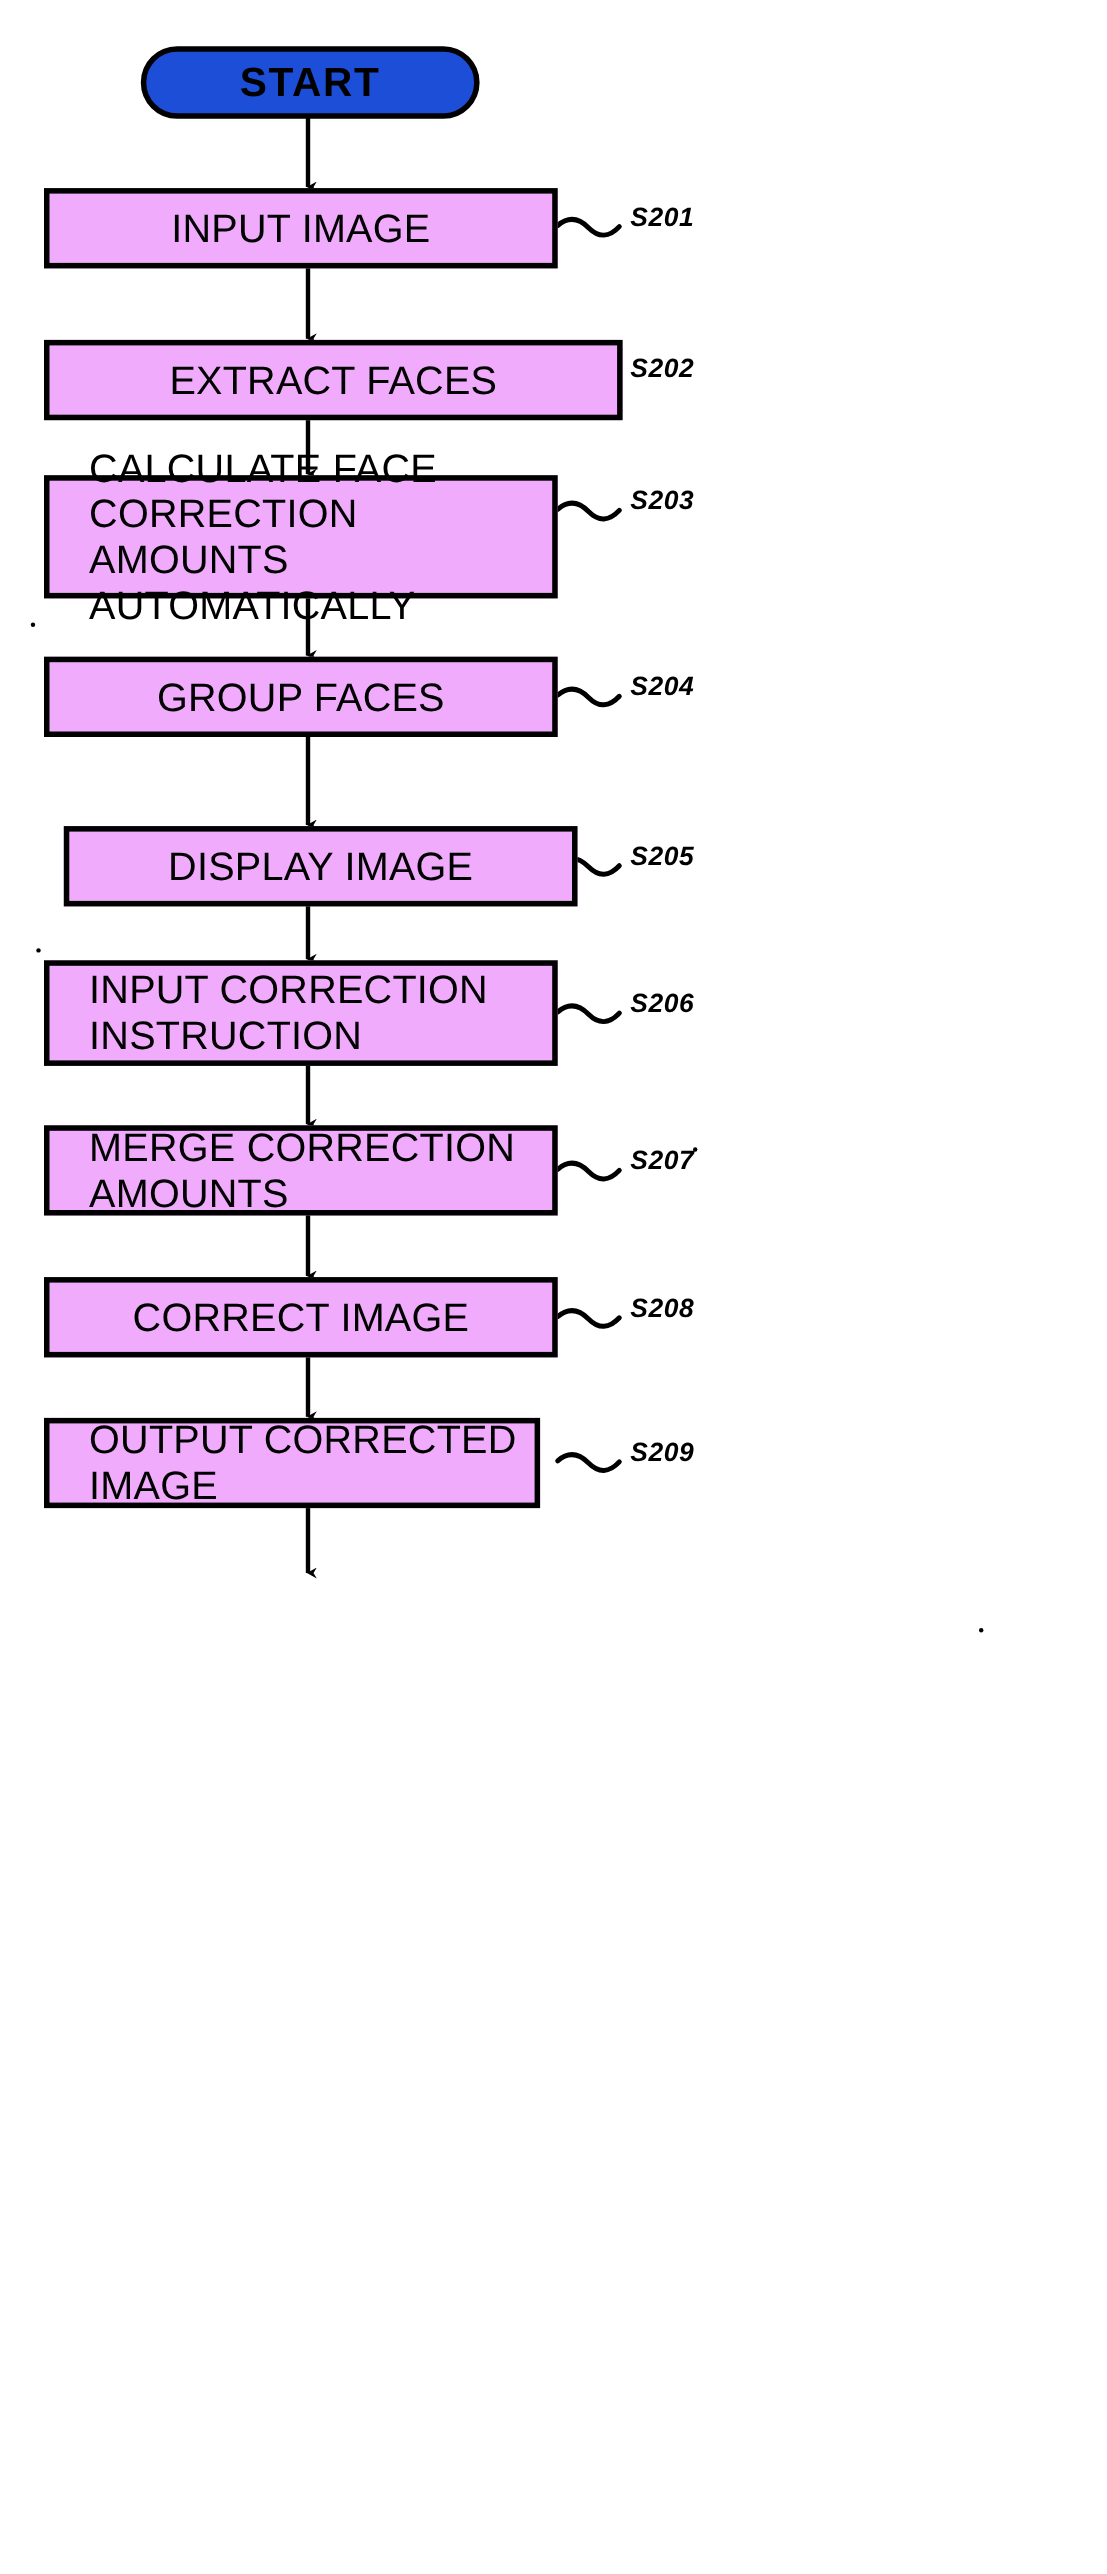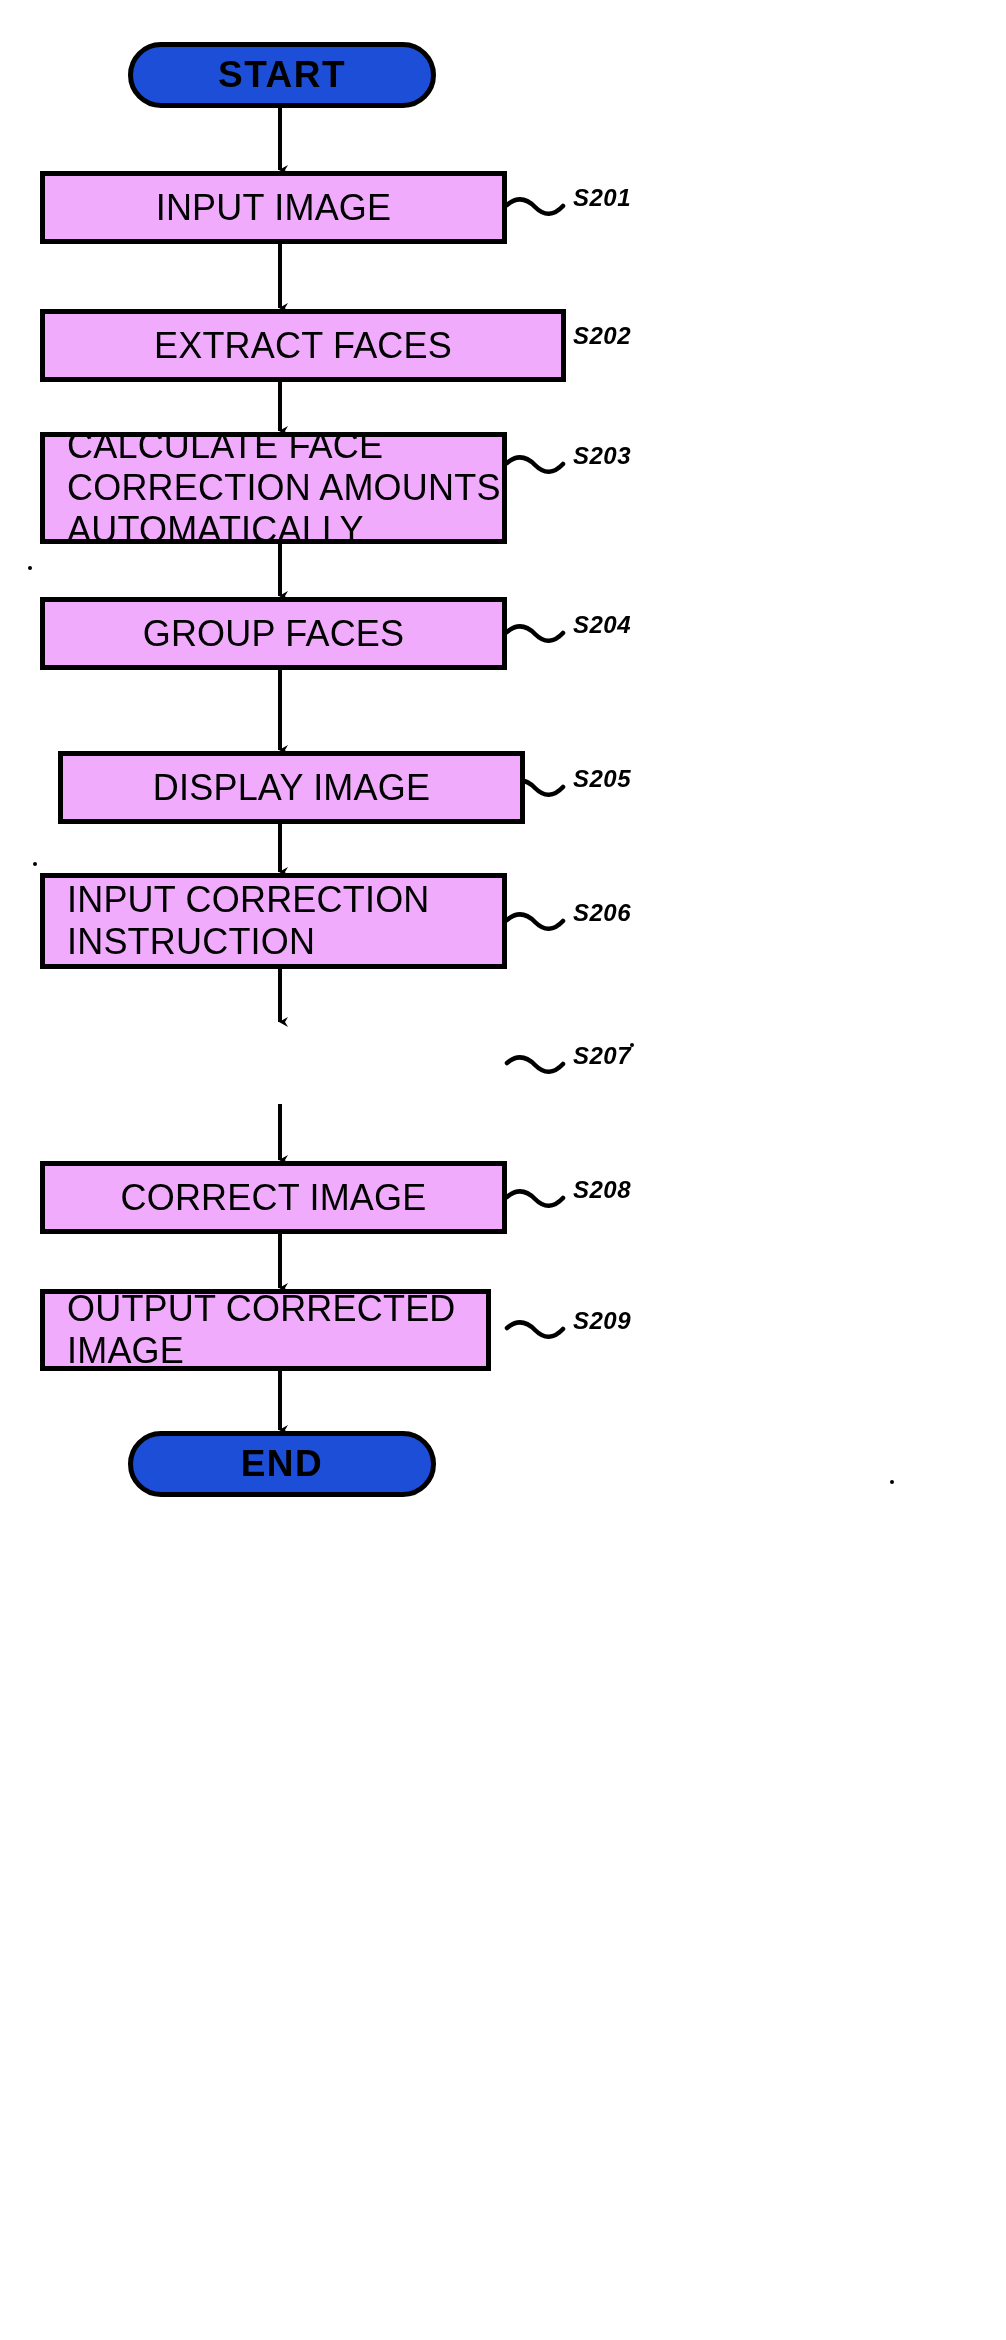--- a/index.html
+++ b/index.html
@@ -67,21 +67,21 @@
   .proc-text {
     font-size: 36px;
     font-weight: 400;
     line-height: 1.16;
     letter-spacing: 0.2px;
     white-space: pre-line;
     font-family: "Liberation Sans", sans-serif;
   }
   .proc.leftal .proc-text {
     text-align: left;
-    padding-left: 22px;
+    padding-left: 36px;
   }
   .proc.center .proc-text {
     text-align: center;
   }
 
   
   .step-label {
     position: absolute;
     font-size: 24px;
     font-weight: 700;
@@ -188,41 +188,42 @@
   </div>
 
   <div class="proc leftal" style="left:40px; top:873px; width:467px; height:96px;">
     <span class="proc-text">INPUT CORRECTION
 INSTRUCTION</span>
   </div>
   <div class="step-label" style="left:573px; top:899px;">
     <span>S206</span>
   </div>
 
+  <div class="proc leftal" style="left:40px; top:1023px; width:467px; height:82px;">
+    <span class="proc-text">MERGE CORRECTION
+AMOUNTS</span>
+  </div>
   <div class="step-label" style="left:573px; top:1042px;">
     <span>S207</span>
   </div>
 
   <div class="proc center" style="left:40px; top:1161px; width:467px; height:73px;">
     <span class="proc-text">CORRECT IMAGE</span>
   </div>
   <div class="step-label" style="left:573px; top:1176px;">
     <span>S208</span>
   </div>
 
   <div class="proc leftal" style="left:40px; top:1289px; width:451px; height:82px;">
     <span class="proc-text">OUTPUT CORRECTED
 IMAGE</span>
   </div>
   <div class="step-label" style="left:573px; top:1307px;">
     <span>S209</span>
   </div>
 
-  <div class="terminator" style="left:128px; top:1431px; width:308px; height:66px;">
-    <span class="term-label">END</span>
-  </div>
 
   <div class="speck" style="left:28px; top:566px; width:4px; height:4px;"></div>
   <div class="speck" style="left:33px; top:862px; width:4px; height:4px;"></div>
   <div class="speck" style="left:630px; top:1043px; width:4px; height:4px;"></div>
   <div class="speck" style="left:890px; top:1480px; width:4px; height:4px;"></div>
 
 </div>
 
 </body></html>

